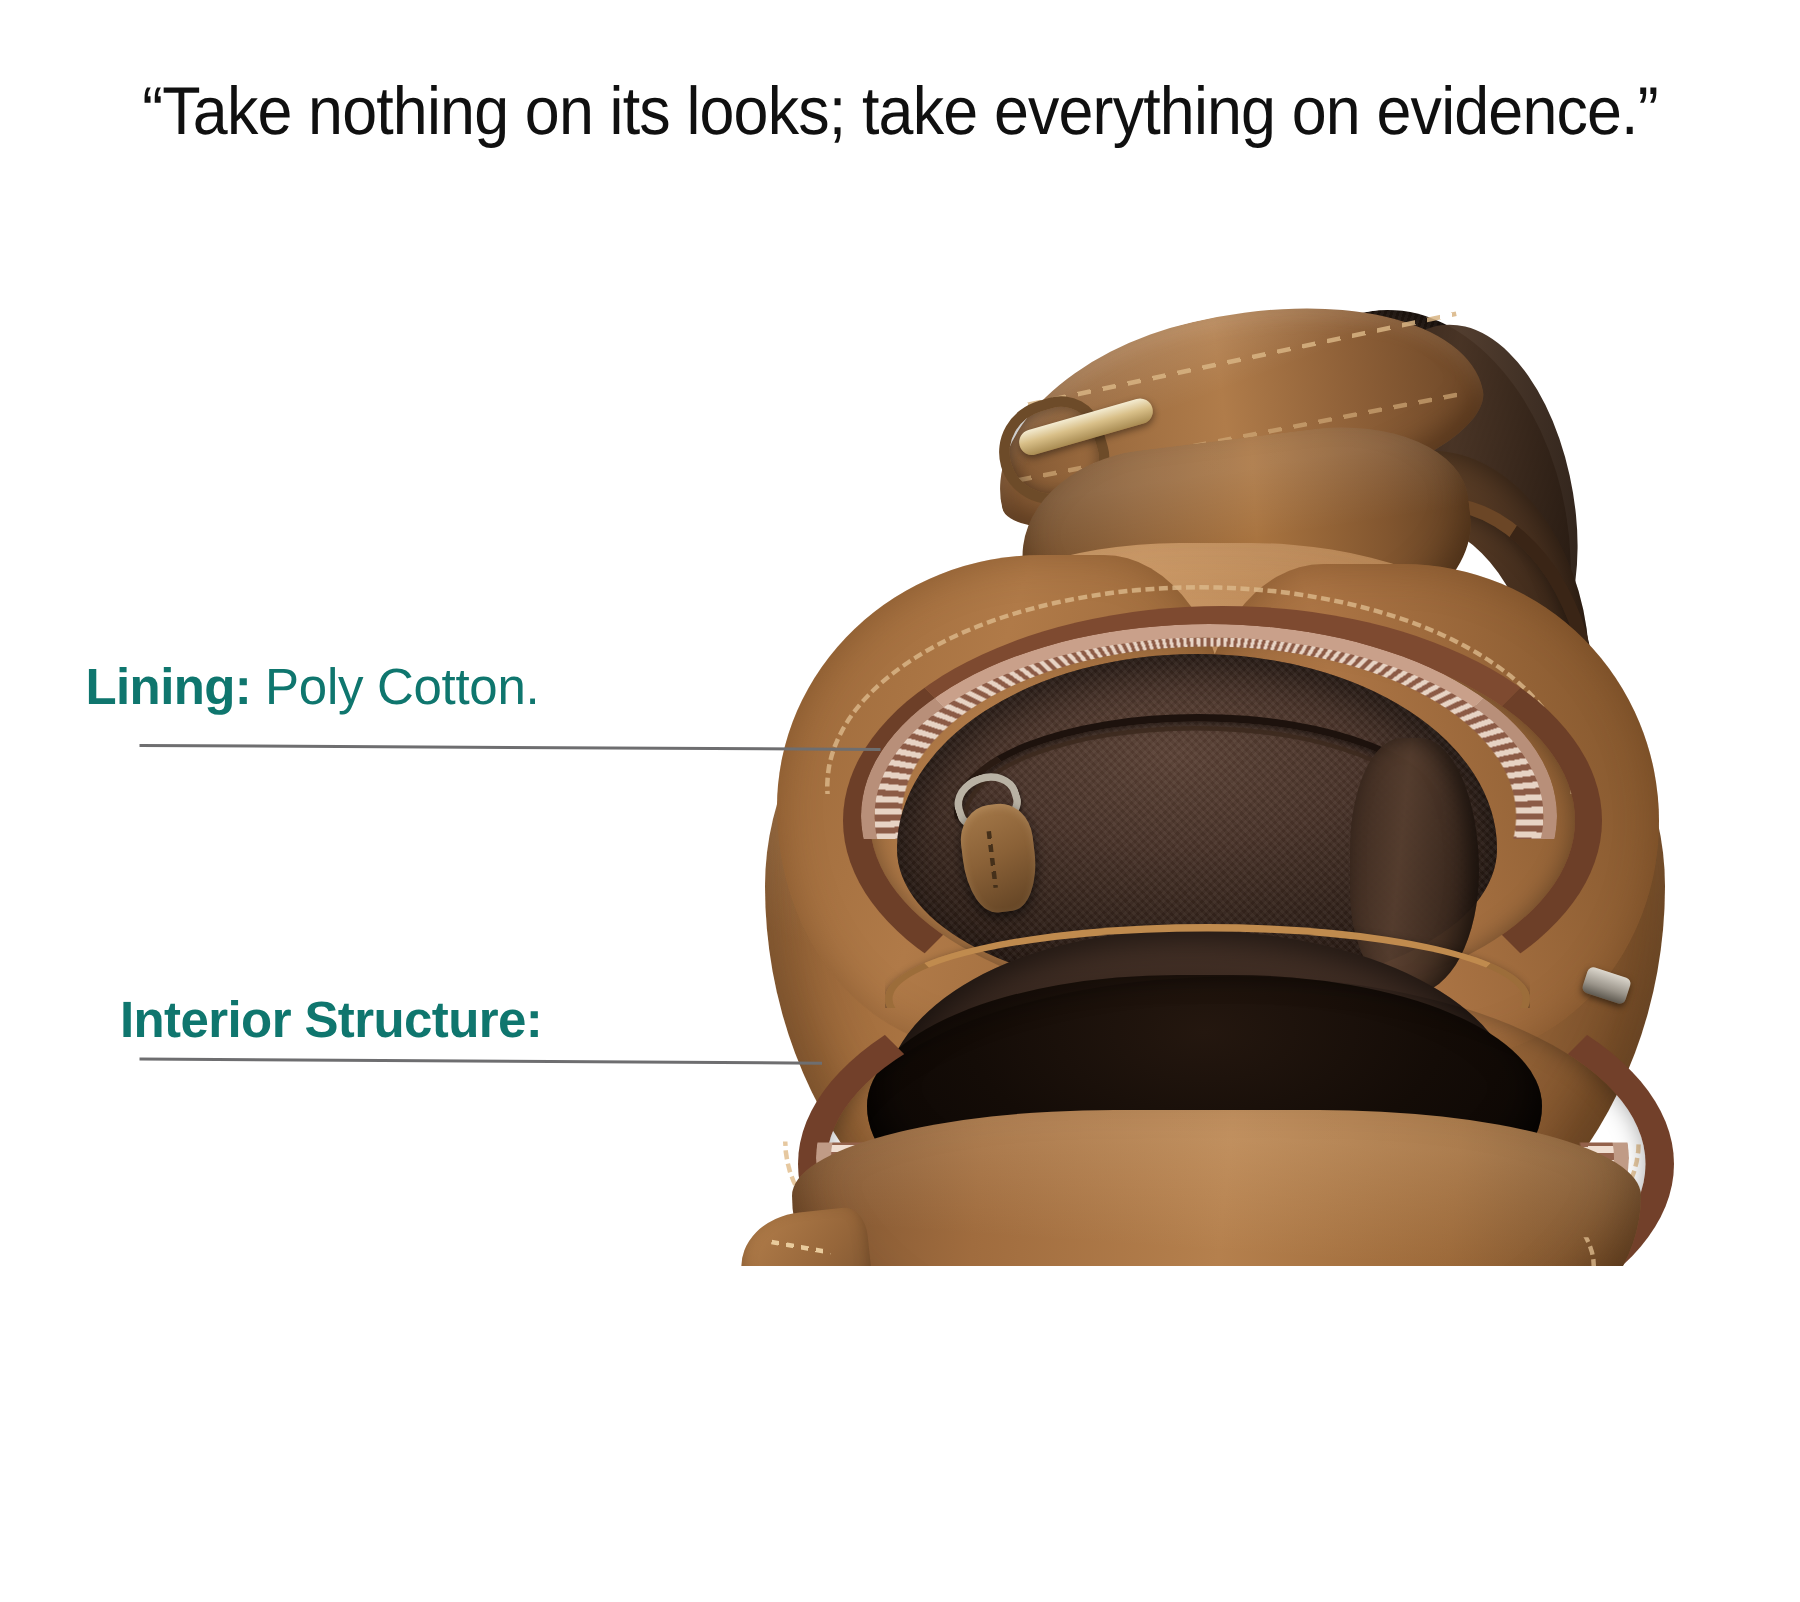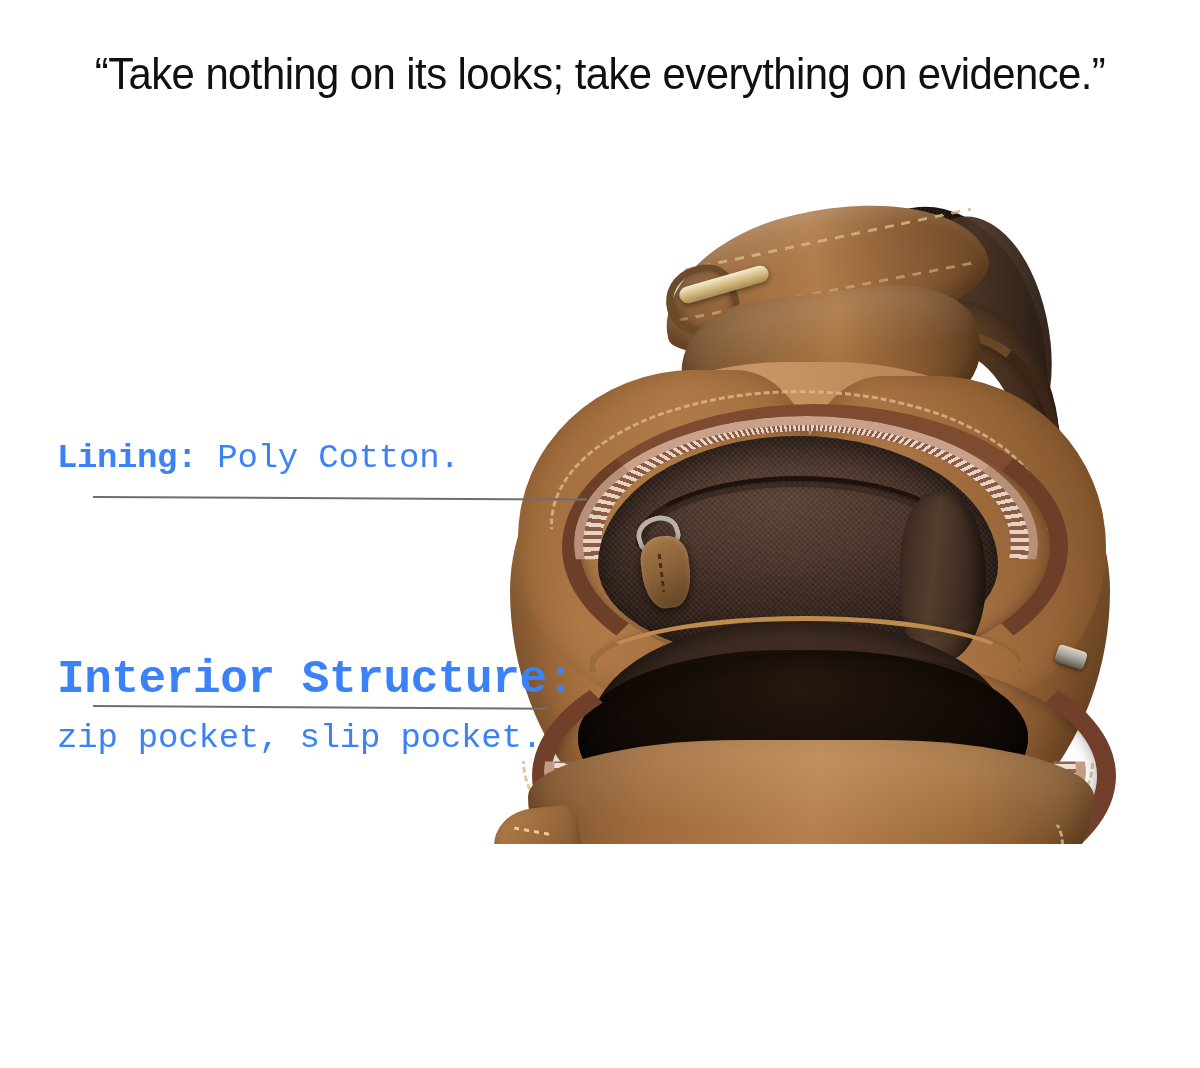--- a/index.html
+++ b/index.html
@@ -33,22 +33,22 @@
     letter-spacing: -0.6px;
     color: #101010;
     white-space: nowrap;
     transform: scaleX(0.93);
     transform-origin: 50% 50%;
   }
 
   
   .callout {
     position: absolute;
-    font-family: Liberation Mono, monospace;
-    color: #3b82f6;
+    font-family: Liberation Sans, sans-serif;
+    color: #0f766e;
   }
   .callout .line {
     white-space: nowrap;
     font-size: 34px;
     line-height: 43px;
     font-weight: 400;
     letter-spacing: -0.2px;
   }
   .callout .lbl {
     font-weight: 700;
@@ -56,26 +56,27 @@
   }
   #callout-lining {
     left: 57px;
     top: 437px;
   }
   #callout-interior {
     left: 57px;
     top: 659px;
   }
   #callout-interior .head {
-    font-size: 46px;
+    font-size: 34px;
     line-height: 43px;
     font-weight: 700;
     letter-spacing: -0.4px;
     white-space: nowrap;
     margin-bottom: 14px;
+    margin-left: 23px;
   }
   #callout-interior .line {
     line-height: 45px;
   }
 
   
   .leader {
     position: absolute;
     height: 2px;
     background: #6e6e70;
@@ -525,17 +526,16 @@
     <div class="side-tab-stitch"></div>
   </div>
 
   <div class="callout" id="callout-lining">
     <div class="line"><span class="lbl">Lining:</span><span> Poly Cotton.</span></div>
   </div>
   <div class="leader" id="leader-lining"></div>
 
   <div class="callout" id="callout-interior">
     <div class="head">Interior Structure:</div>
-    <div class="line">zip pocket, slip pocket.</div>
   </div>
   <div class="leader" id="leader-interior"></div>
 
 </div>
 
 </body></html>

